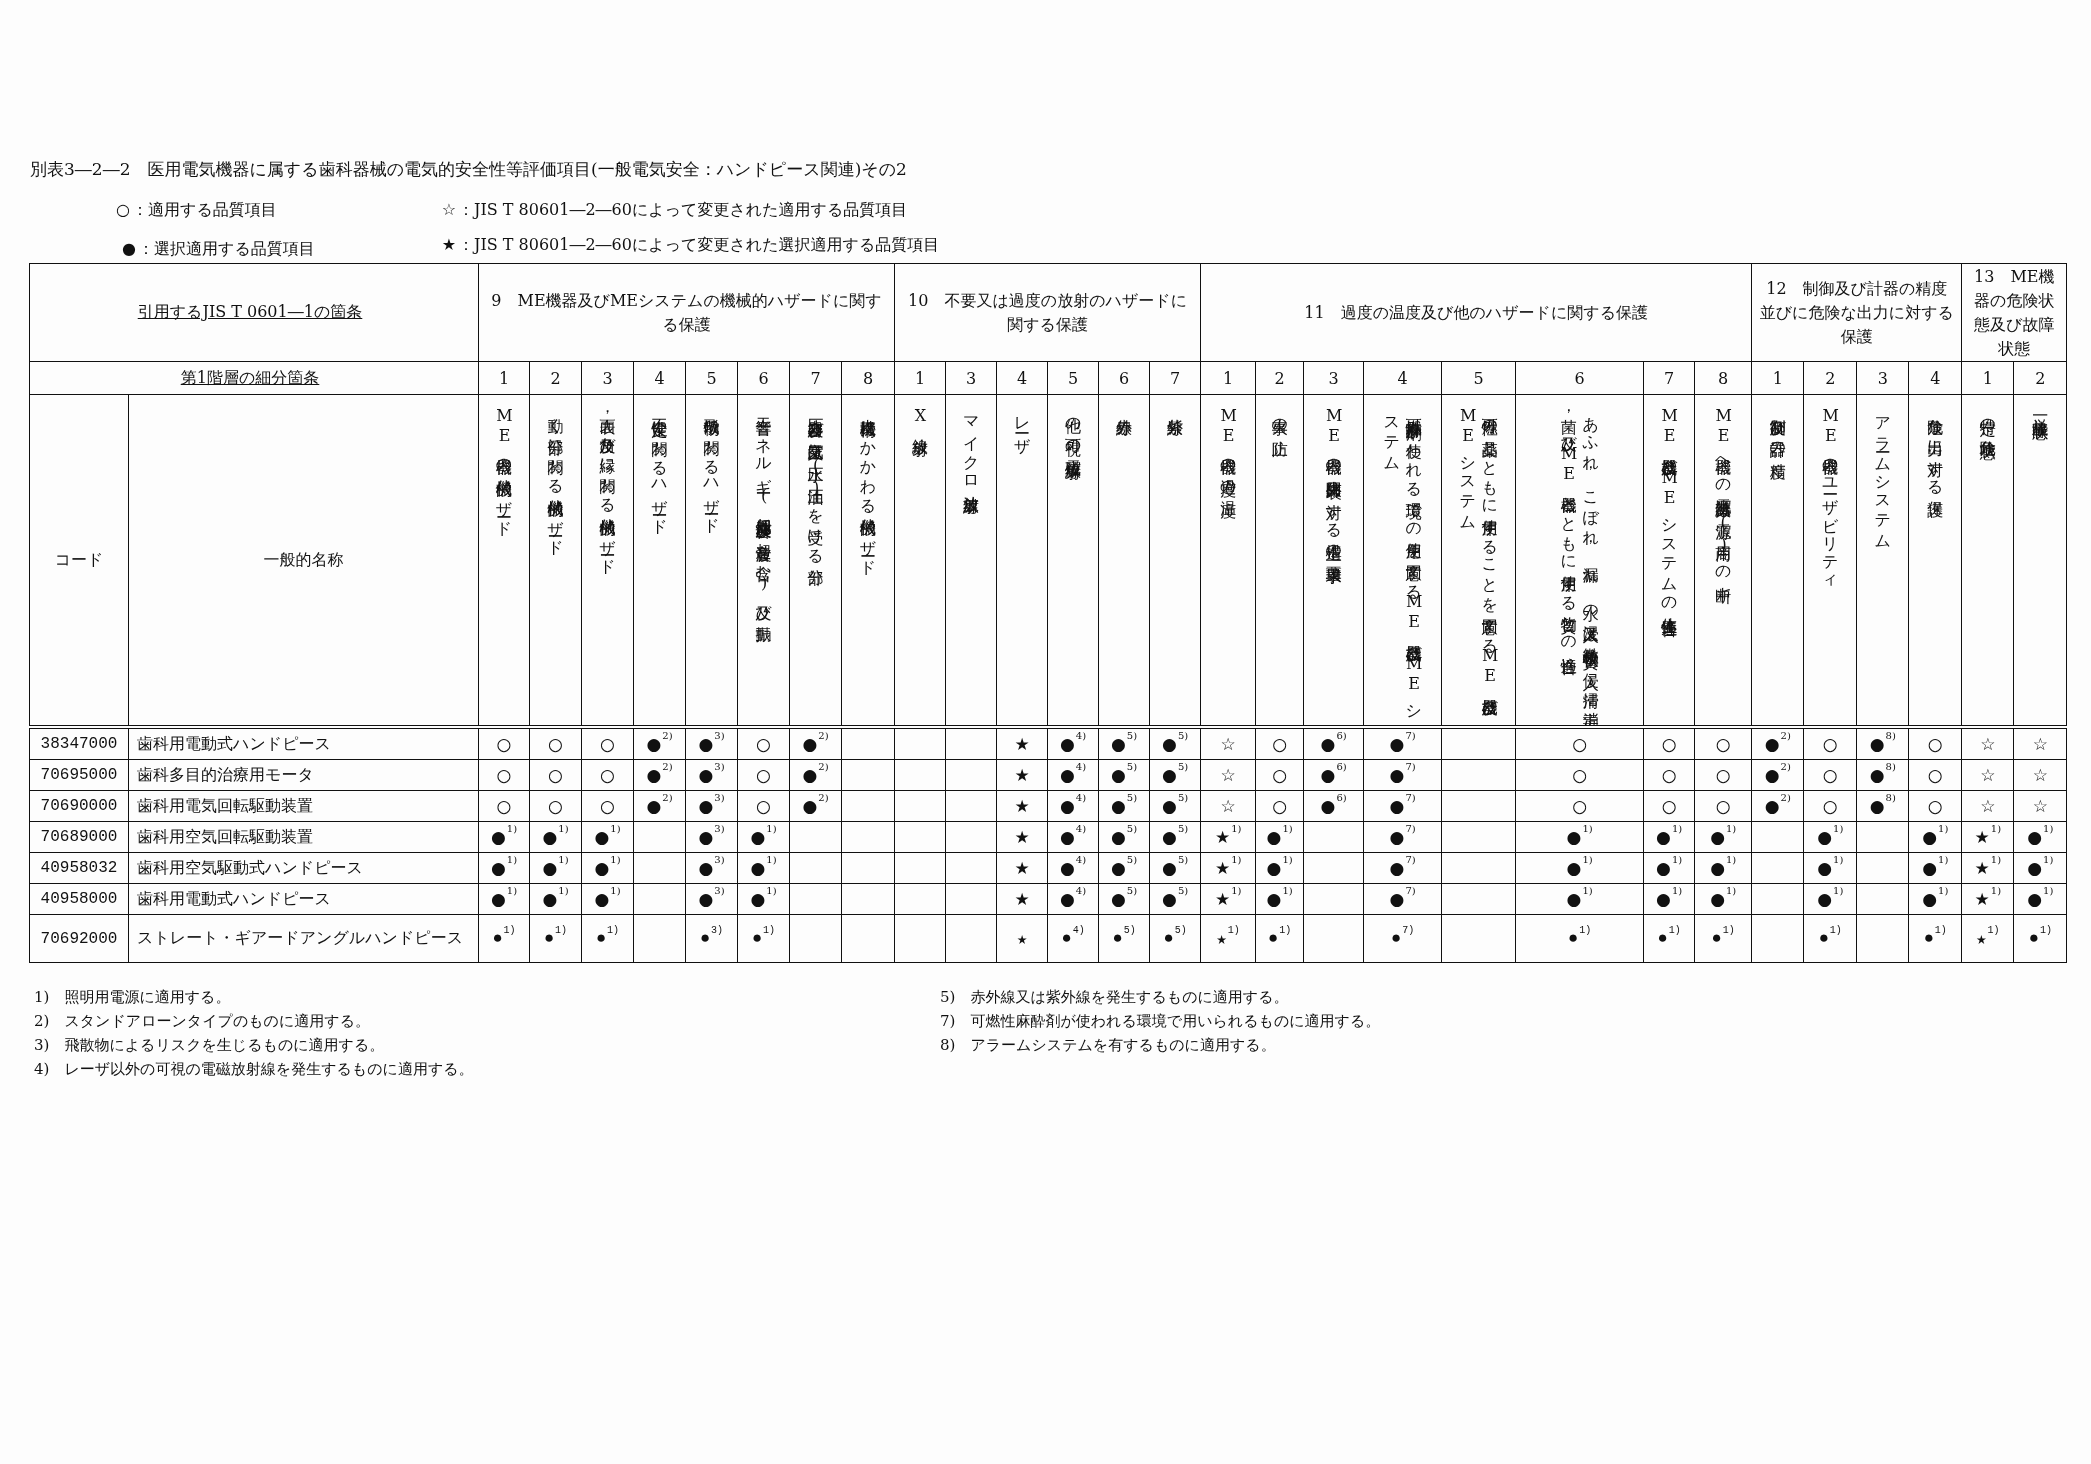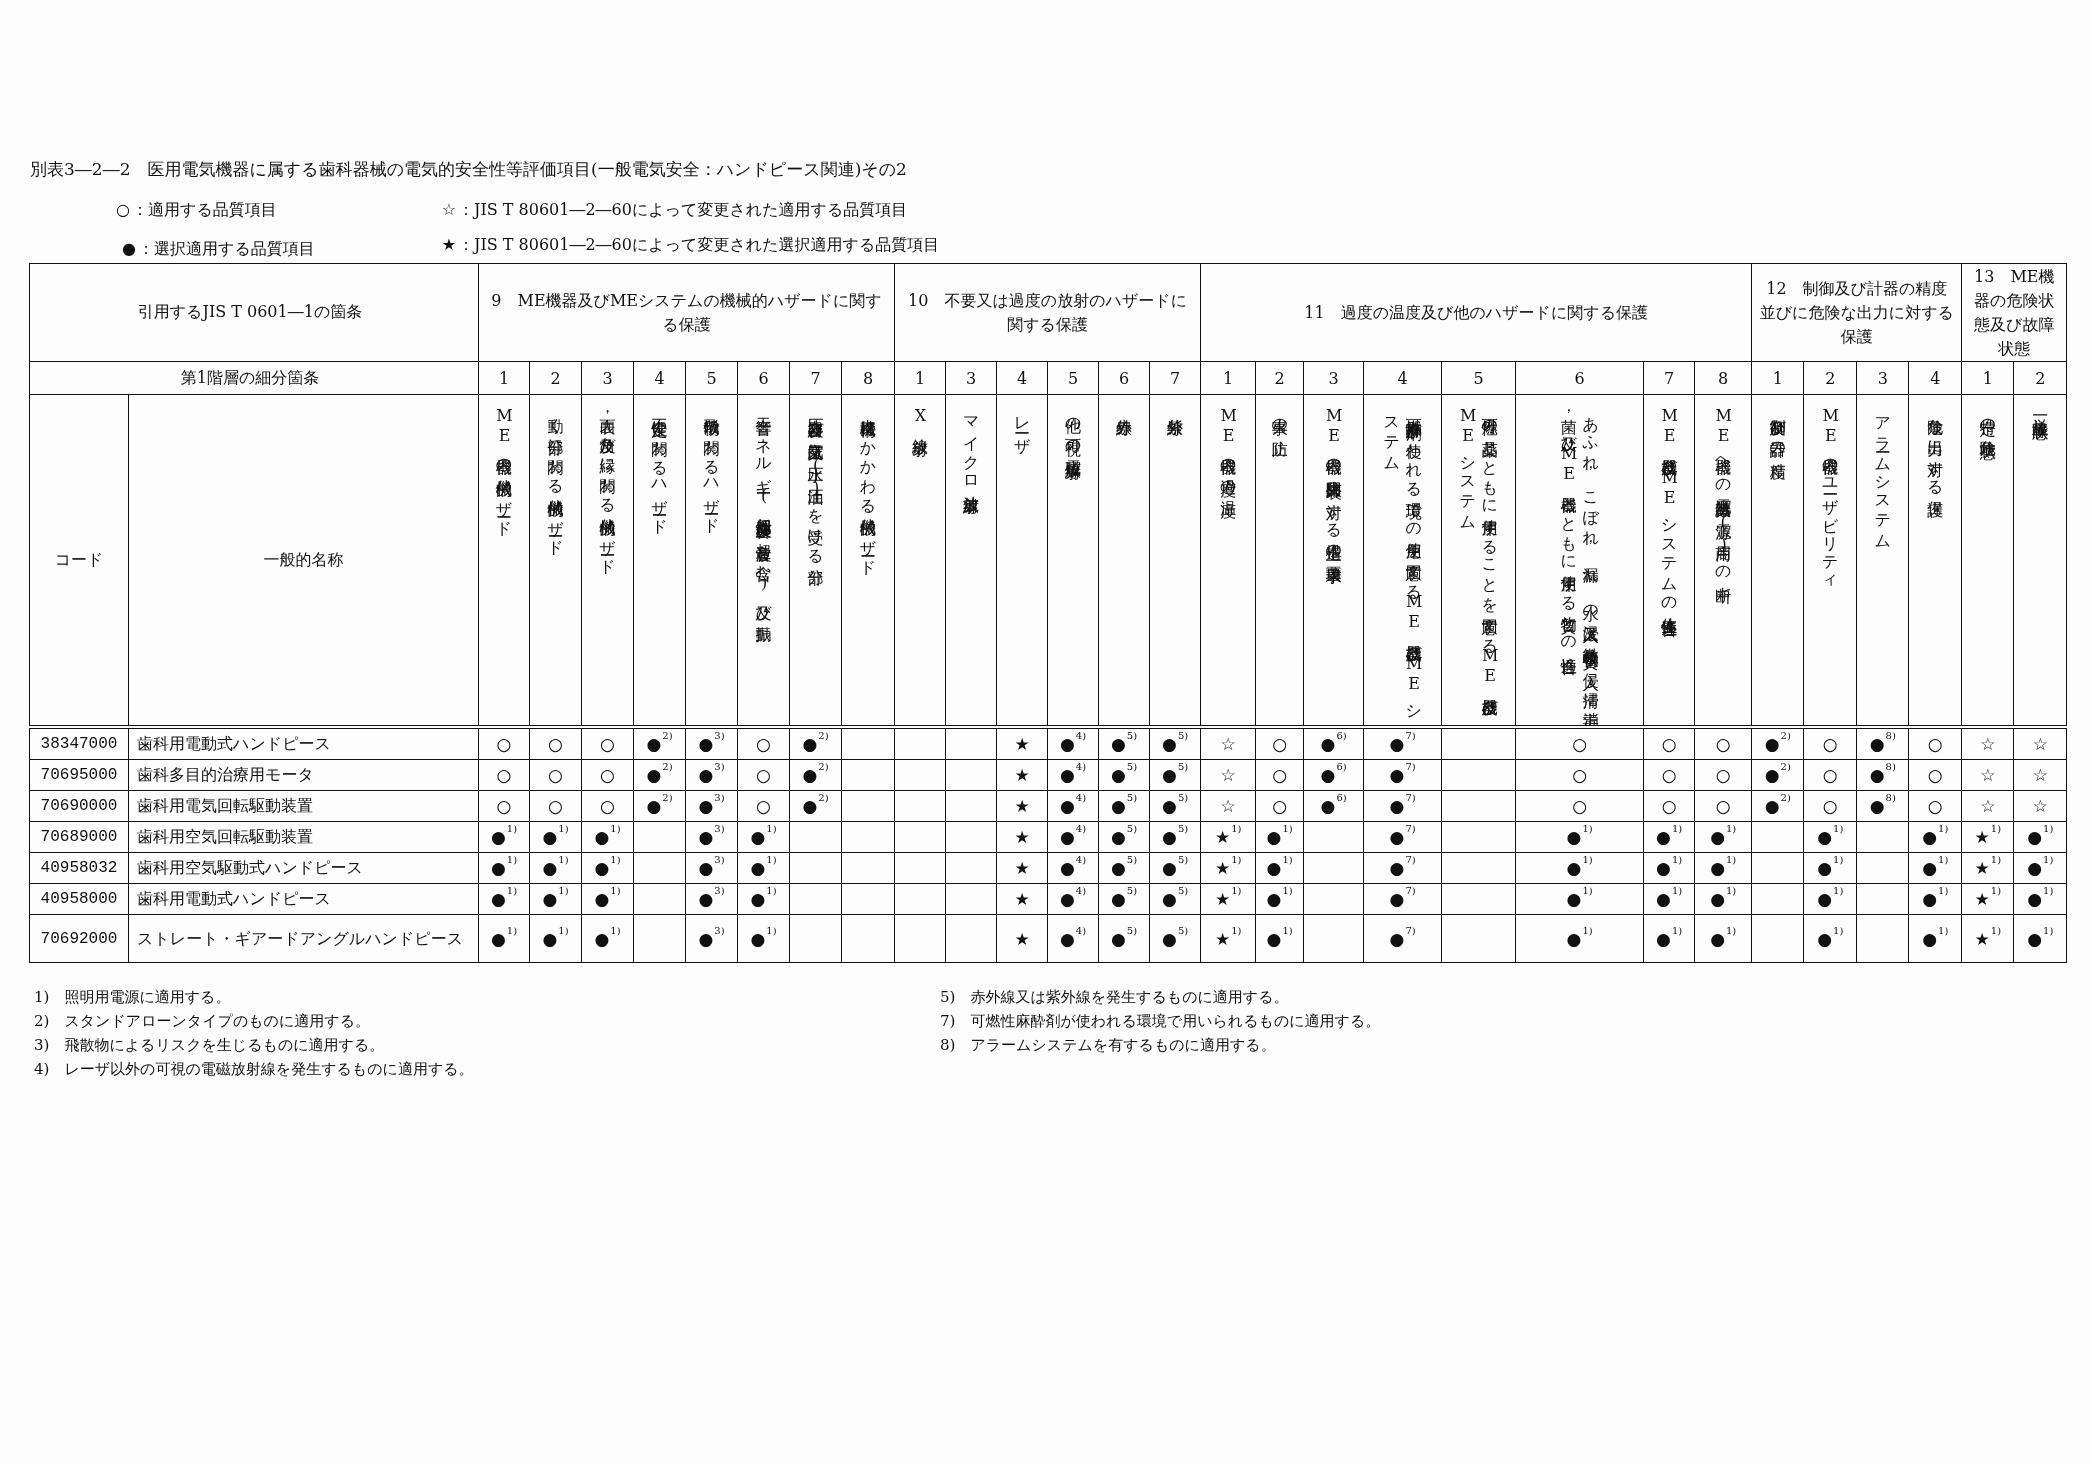--- a/index.html
+++ b/index.html
@@ -9,24 +9,24 @@
   .legend { position: absolute; font-size: 16px; white-space: nowrap; }
   .legend .sym { display: inline-block; width: 18px; text-align: center; }
   table.main { position: absolute; left: 29px; top: 263px; border-collapse: collapse; table-layout: fixed; width: 2035px; }
   table.main td { border: 1.5px solid #111; padding: 0; font-size: 16px; text-align: center; vertical-align: middle; overflow: hidden; }
   td.dash-l { border-left: 1.5px dashed #111 !important; }
   td.solid-l { border-left: 1.5px solid #111; }
   .hdr-top td { height: 97px; }
   .hdr-sub td { height: 32px; }
   .hdr-vert td { height: 330px; vertical-align: top; }
   .row td { height: 30px; }
-  .row.tall td { height: 47px; }
+  .row.tall td { height: 47px; font-family: Liberation Mono, monospace; }
   tr.first-data td { border-top: 4px double #111; }
   .sec-title { font-size: 16px; line-height: 24px; padding: 0 6px; }
-  .ref-label { text-align: left; padding-right: 8px !important; font-size: 16px; }
+  .ref-label { text-align: left; padding-right: 8px !important; font-size: 16px; text-decoration: underline; }
   .vtext { writing-mode: vertical-rl; text-orientation: upright; font-size: 16px; line-height: 22px;
            letter-spacing: 1px; margin: 10px auto 0 auto; text-align: start; display: inline-block; height: 315px; }
   .code { font-family: "Liberation Mono", "DejaVu Sans Mono", monospace; font-size: 16px; }
   .name { text-align: left !important; padding-left: 8px !important; font-size: 16px; line-height: 22px; }
   .mark { font-size: 17px; position: relative; }
   .mark sup { font-size: 10px; position: relative; top: -4px; margin-left: 1px; }
   .notes { position: absolute; font-size: 15px; line-height: 24px; white-space: nowrap; }
 </style>
 </head>
 <body>

